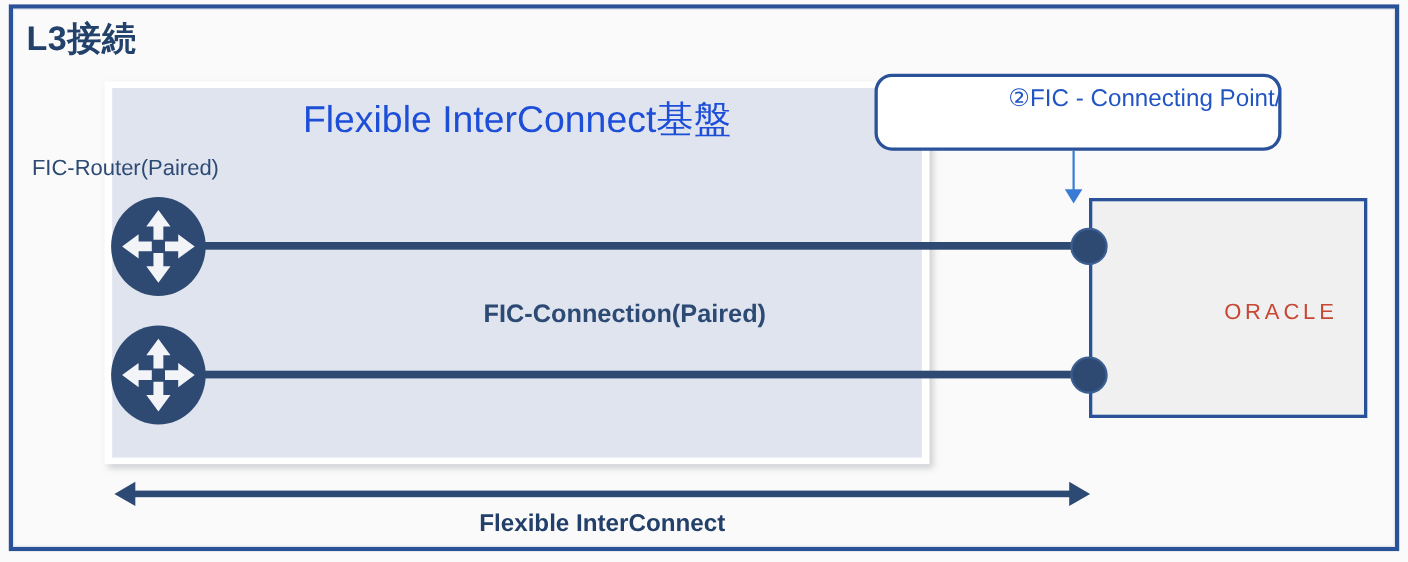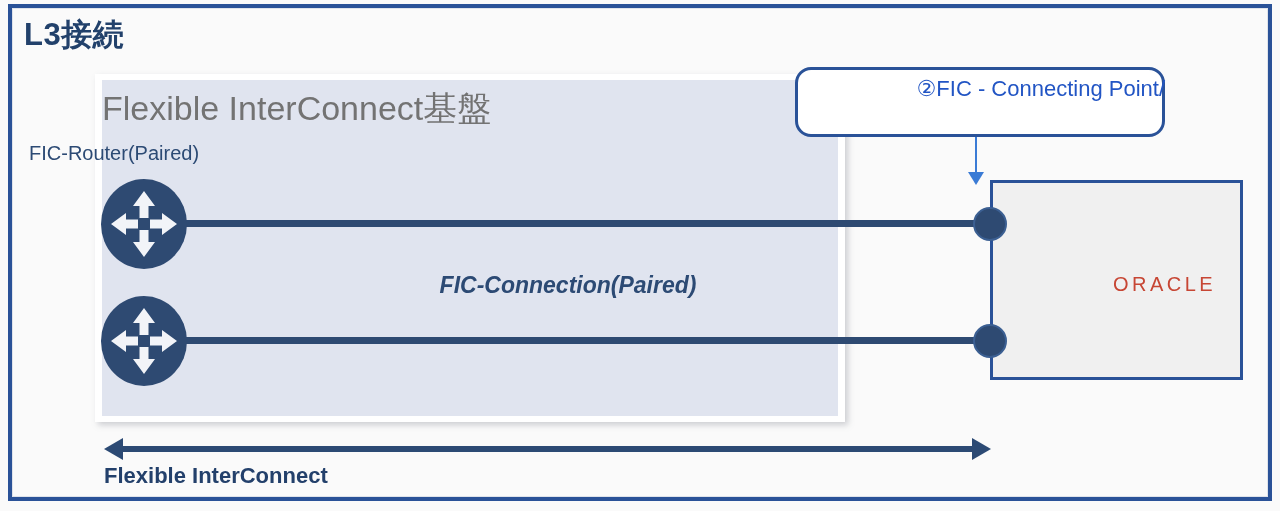--- a/index.html
+++ b/index.html
@@ -65,24 +65,24 @@
     top: 80px;
     width: 736px;
     height: 336px;
     background: #e0e4ef;
   }
   #fic-panel-title {
     position: absolute;
     left: 102px;
     top: 86px;
     width: 736px;
-    text-align: left;
+    text-align: center;
     font-size: 34px;
     font-weight: normal;
-    color: #737373;
+    color: #1d4ed8;
     white-space: nowrap;
   }
 
   
   #router-label {
     position: absolute;
     left: 29px;
     top: 142px;
     font-size: 20px;
     font-weight: normal;
@@ -92,21 +92,20 @@
   #connection-label {
     position: absolute;
     left: 0px;
     top: 272px;
     width: 1136px;
     text-align: center;
     font-size: 23px;
     font-weight: bold;
     color: #2c4a74;
     white-space: nowrap;
-    font-style: italic;
   }
 
   
   .router-icon {
     position: absolute;
     width: 88px;
     height: 92px;
   }
   .router-icon.r1 { left: 100px; top: 178px; }
   .router-icon.r2 { left: 100px; top: 295px; }
@@ -227,20 +226,21 @@
     height: 0;
     border-top: 11px solid transparent;
     border-bottom: 11px solid transparent;
     border-left: 19px solid #2c4a74;
   }
   #span-label {
     position: absolute;
     left: 104px;
     top: 463px;
     width: 887px;
+    text-align: center;
     font-size: 22px;
     font-weight: bold;
     color: #23406b;
     white-space: nowrap;
   }
 </style>
 </head>
 <body>
 
 <div id="slide">

